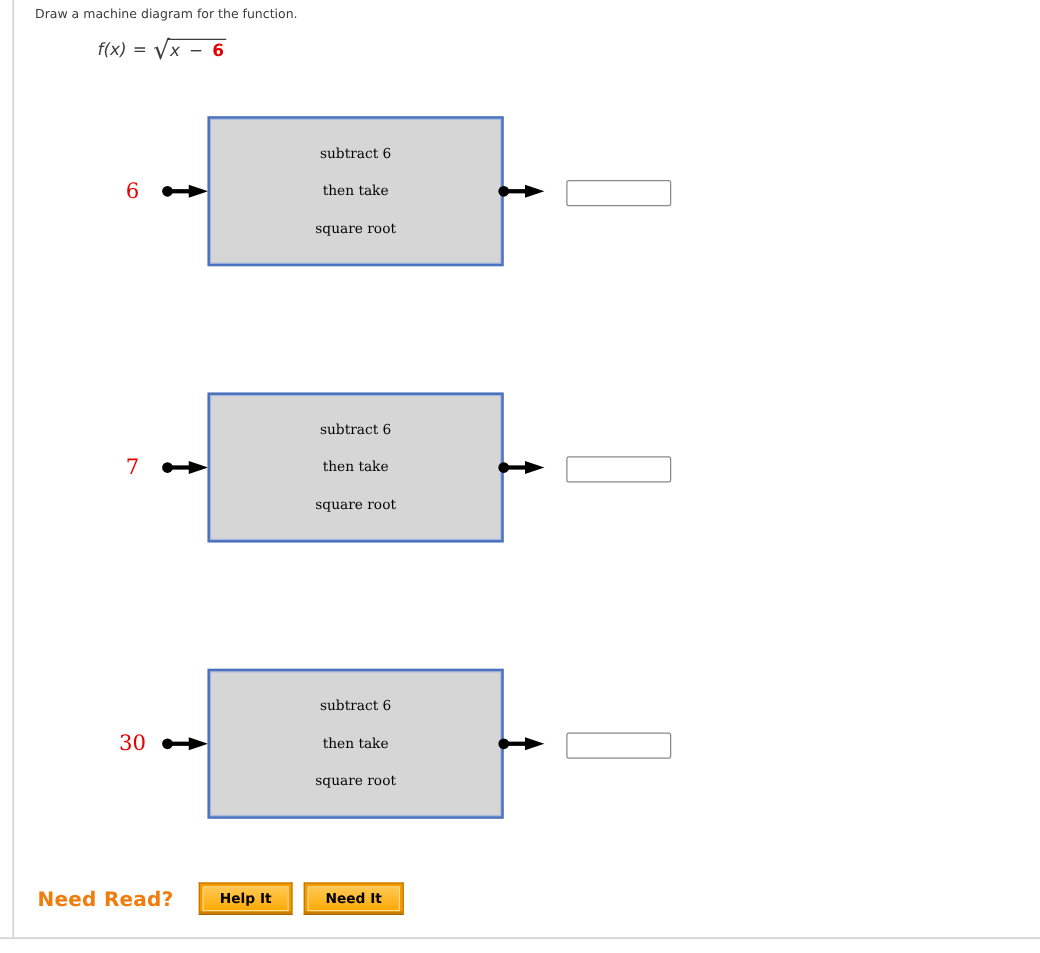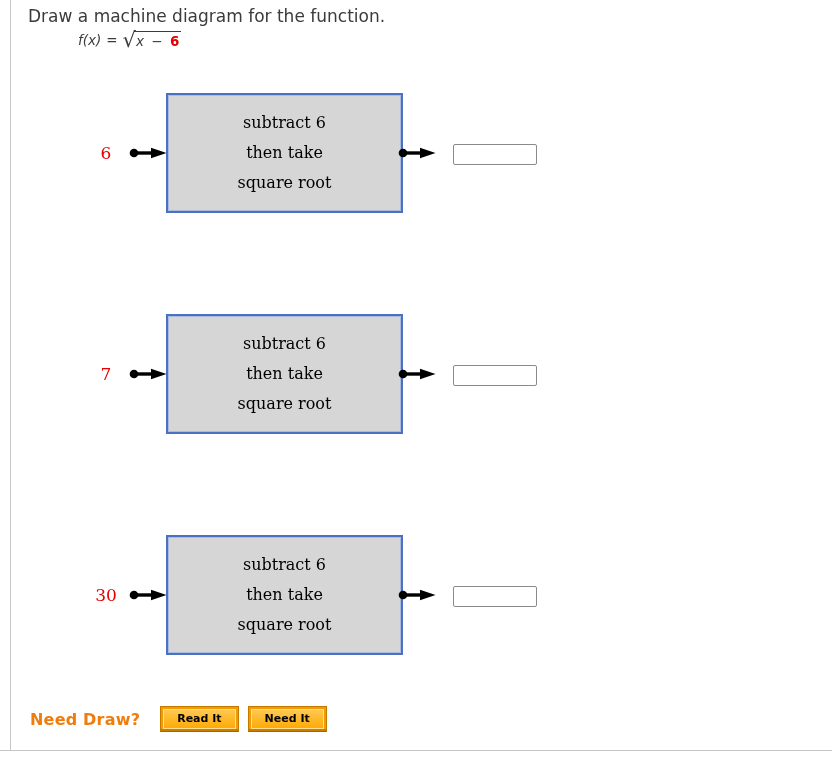--- a/index.html
+++ b/index.html
@@ -17,21 +17,21 @@
     position:absolute; left:10px; top:0;
     width:1px; height:750px; background:#c6c6c6;
   }
   .bottom-border {
     position:absolute; left:0; top:750px;
     width:832px; height:1px; background:#c6c6c6;
   }
 
   .prompt {
     position:absolute; left:28px; top:6px;
-    font-size:17px; color:#3b3b3b;
+    font-size:10px; color:#3b3b3b;
   }
 
   .formula {
     position:absolute; left:78px; top:30px;
     font-size:13.5px; font-style:italic; color:#3c3c3c;
     display:flex; align-items:center; line-height:20px;
   }
   .formula .eq { margin:0 5px; font-style:normal; }
   .sqrt { display:inline-flex; align-items:flex-start; }
   .rad-sign {
@@ -61,21 +61,21 @@
 
   .machine-box {
     position:absolute; left:166px; top:0;
     width:237px; height:120px;
     background:#d6d6d6;
     border:2px solid #4a72c0;
     box-shadow: inset 0 0 0 1px #aabbdd;
     display:flex; flex-direction:column;
     align-items:center; justify-content:center;
     font-family:"DejaVu Serif", serif;
-    font-size:16px; color:#000000; line-height:30px;
+    font-size:11px; color:#000000; line-height:30px;
     text-align:center;
   }
 
   .answer {
     position:absolute; left:453px; top:51px;
     width:84px; height:21px;
     border:1px solid #8a8a8a; border-radius:2px;
     background:#ffffff;
     font-family:"DejaVu Sans", sans-serif; font-size:13px;
     padding:0 4px; outline:none;
@@ -184,22 +184,22 @@
     </div>
     <svg class="arrow out-arrow" viewBox="0 0 38 12">
       <circle cx="5" cy="6" r="4.3" fill="#000"></circle>
       <rect x="5" y="4.3" width="18" height="3.4" fill="#000"></rect>
       <polygon points="22,0.8 37.5,6 22,11.2" fill="#000"></polygon>
     </svg>
     <input class="answer" type="text" value="" style="">
   </div>
 
   <div class="help-row">
-    <span class="need-help">Need Draw?</span>
+    <span class="need-help">Need Read?</span>
     <button class="wa-btn">
-      <span class="wa-btn-inner">Read It</span>
+      <span class="wa-btn-inner">Help It</span>
     </button>
     <button class="wa-btn">
       <span class="wa-btn-inner">Need It</span>
     </button>
   </div>
 
 </div>
 
 </body></html>

